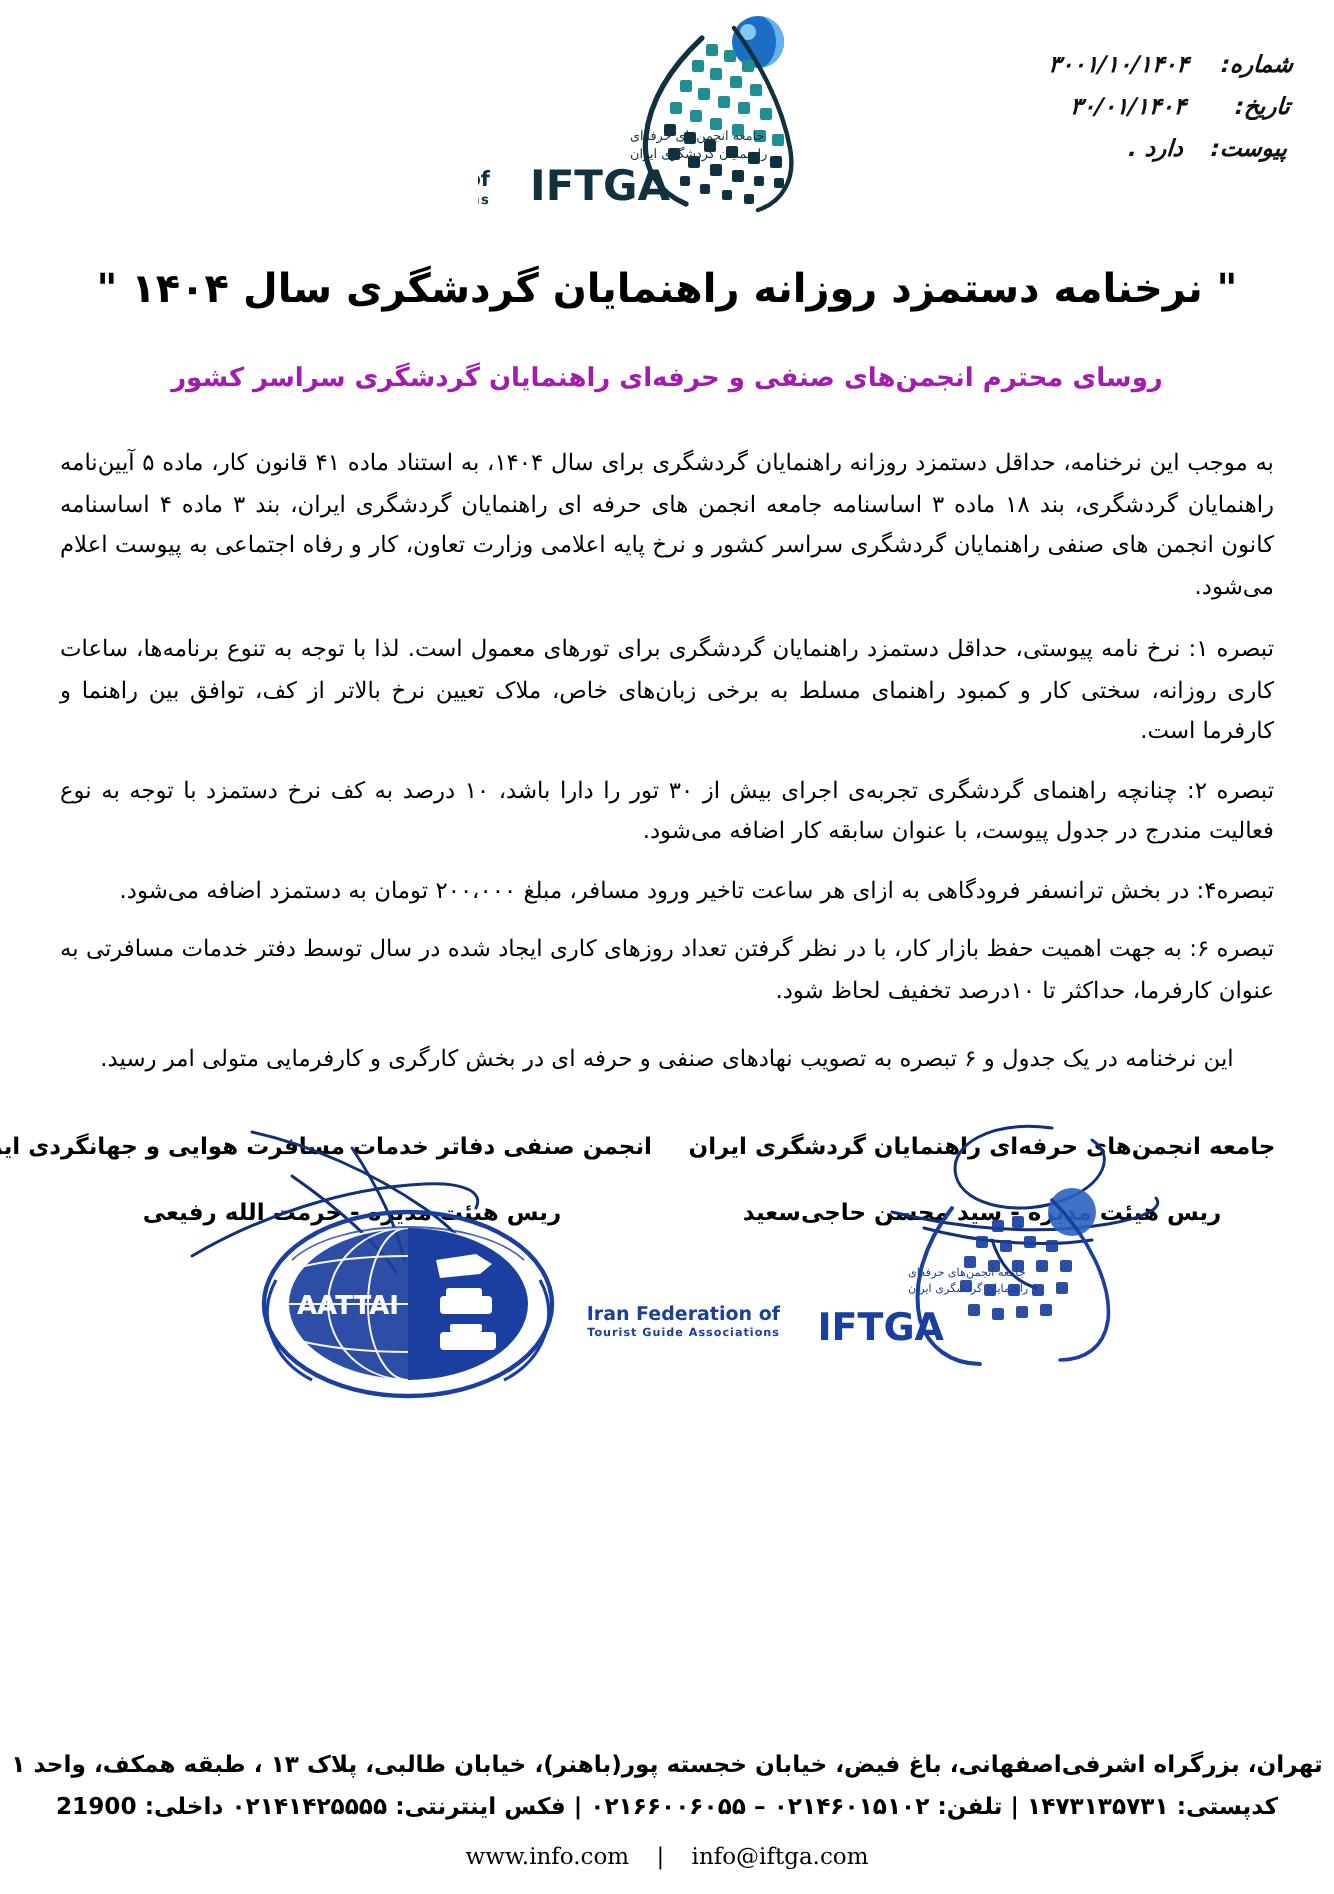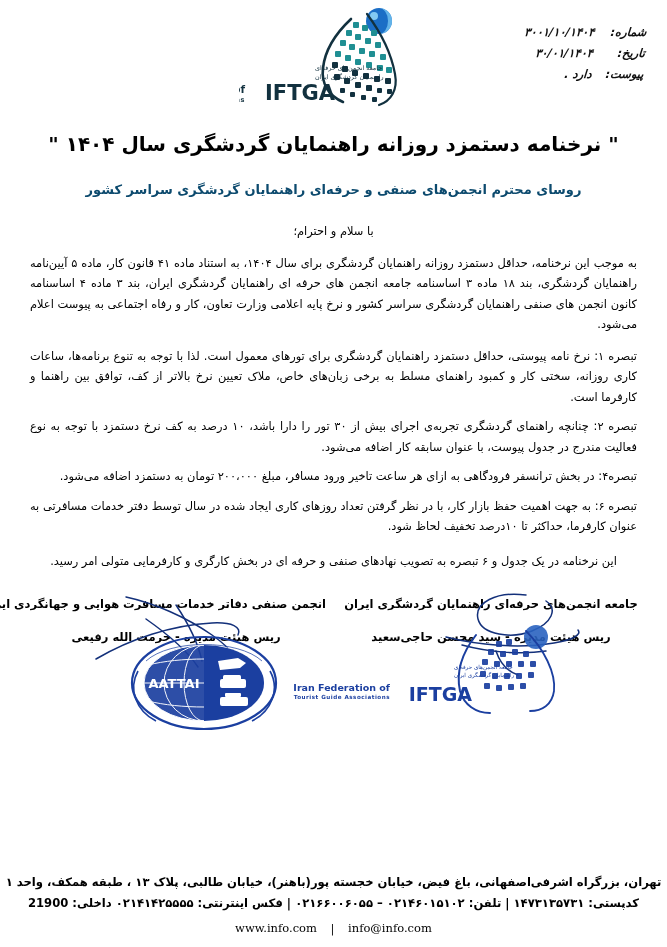--- a/index.html
+++ b/index.html
@@ -79,21 +79,21 @@
     margin: 14px 0 0 0;
     direction: rtl;
     color: #000;
   }
   .doc-subtitle {
     text-align: center;
     font-size: 13px;
     font-weight: bold;
     margin: 26px 0 0 0;
     direction: rtl;
-    color: #0c4a6e;
+    color: #a21caf;
   }
 
   
   .body-block {
     margin: 24px 30px 0 30px;
     direction: rtl;
     text-align: justify;
     font-size: 11.4px;
     line-height: 20.5px;
   }
@@ -260,21 +260,20 @@
         <text x="96" y="96" font-family="DejaVu Sans, sans-serif" font-size="21" font-weight="bold" fill="#12313f">IFTGA</text>
       </svg>
     </div>
   </div>
 
   <div class="doc-title">" نرخنامه دستمزد روزانه راهنمایان گردشگری سال ۱۴۰۴ "</div>
   <div class="doc-subtitle">روسای محترم انجمن‌های صنفی و حرفه‌ای راهنمایان گردشگری سراسر کشور</div>
 
   <div class="body-block">
 
-    <div class="greeting">با سلام و احترام؛</div>
 
     <p class="para">به موجب این نرخنامه، حداقل دستمزد روزانه راهنمایان گردشگری برای سال ۱۴۰۴، به استناد ماده ۴۱ قانون کار، ماده ۵ آیین‌نامه راهنمایان گردشگری، بند ۱۸ ماده ۳ اساسنامه جامعه انجمن های حرفه ای راهنمایان گردشگری ایران، بند ۳ ماده ۴ اساسنامه کانون انجمن های صنفی راهنمایان گردشگری سراسر کشور و نرخ پایه اعلامی وزارت تعاون، کار و رفاه اجتماعی به پیوست اعلام می‌شود.</p>
 
     <p class="clause">تبصره ۱: نرخ نامه پیوستی، حداقل دستمزد راهنمایان گردشگری برای تورهای معمول است. لذا با توجه به تنوع برنامه‌ها، ساعات کاری روزانه، سختی کار و کمبود راهنمای مسلط به برخی زبان‌های خاص، ملاک تعیین نرخ بالاتر از کف، توافق بین راهنما و کارفرما است.</p>
     <p class="clause">تبصره ۲: چنانچه راهنمای گردشگری تجربه‌ی اجرای بیش از ۳۰ تور را دارا باشد، ۱۰ درصد به کف نرخ دستمزد با توجه به نوع فعالیت مندرج در جدول پیوست، با عنوان سابقه کار اضافه می‌شود.</p>
     <p class="clause">تبصره۴: در بخش ترانسفر فرودگاهی به ازای هر ساعت تاخیر ورود مسافر، مبلغ ۲۰۰،۰۰۰ تومان به دستمزد اضافه می‌شود.</p>
     <p class="clause">تبصره ۶: به جهت اهمیت حفظ بازار کار، با در نظر گرفتن تعداد روزهای کاری ایجاد شده در سال توسط دفتر خدمات مسافرتی به عنوان کارفرما، حداکثر تا ۱۰درصد تخفیف لحاظ شود.</p>
 
     <p class="closing">این نرخنامه در یک جدول و ۶ تبصره به تصویب نهادهای صنفی و حرفه ای در بخش کارگری و کارفرمایی متولی امر رسید.</p>
   </div>
@@ -376,17 +375,17 @@
       </g>
     </svg>
   </div>
 
   <div class="footer">
     <div class="footer-line">تهران، بزرگراه اشرفی‌اصفهانی، باغ فیض، خیابان خجسته پور(باهنر)، خیابان طالبی، پلاک ۱۳ ، طبقه همکف، واحد ۱</div>
     <div class="footer-line">کدپستی: ۱۴۷۳۱۳۵۷۳۱  |  تلفن: ۰۲۱۴۶۰۱۵۱۰۲ – ۰۲۱۶۶۰۰۶۰۵۵  |  فکس اینترنتی: ۰۲۱۴۱۴۲۵۵۵۵ داخلی: 21900</div>
     <div class="footer-web">
       <span>www.info.com</span>
       <span class="sep">|</span>
-      <span>info@info.com</span>
+      <span>info@iftga.com</span>
     </div>
   </div>
 
 </div>
 
 </body></html>

